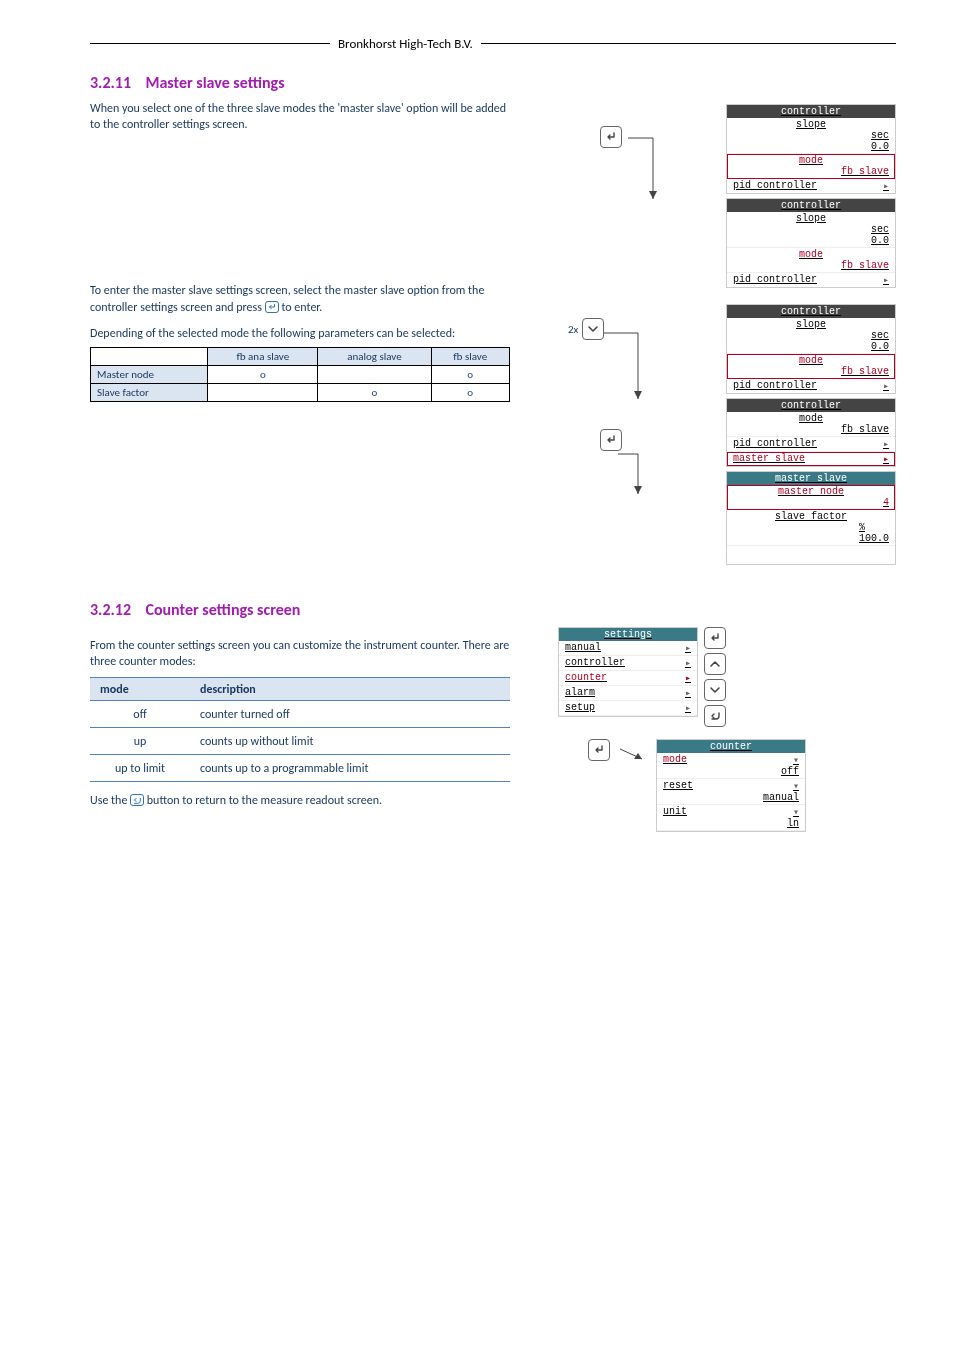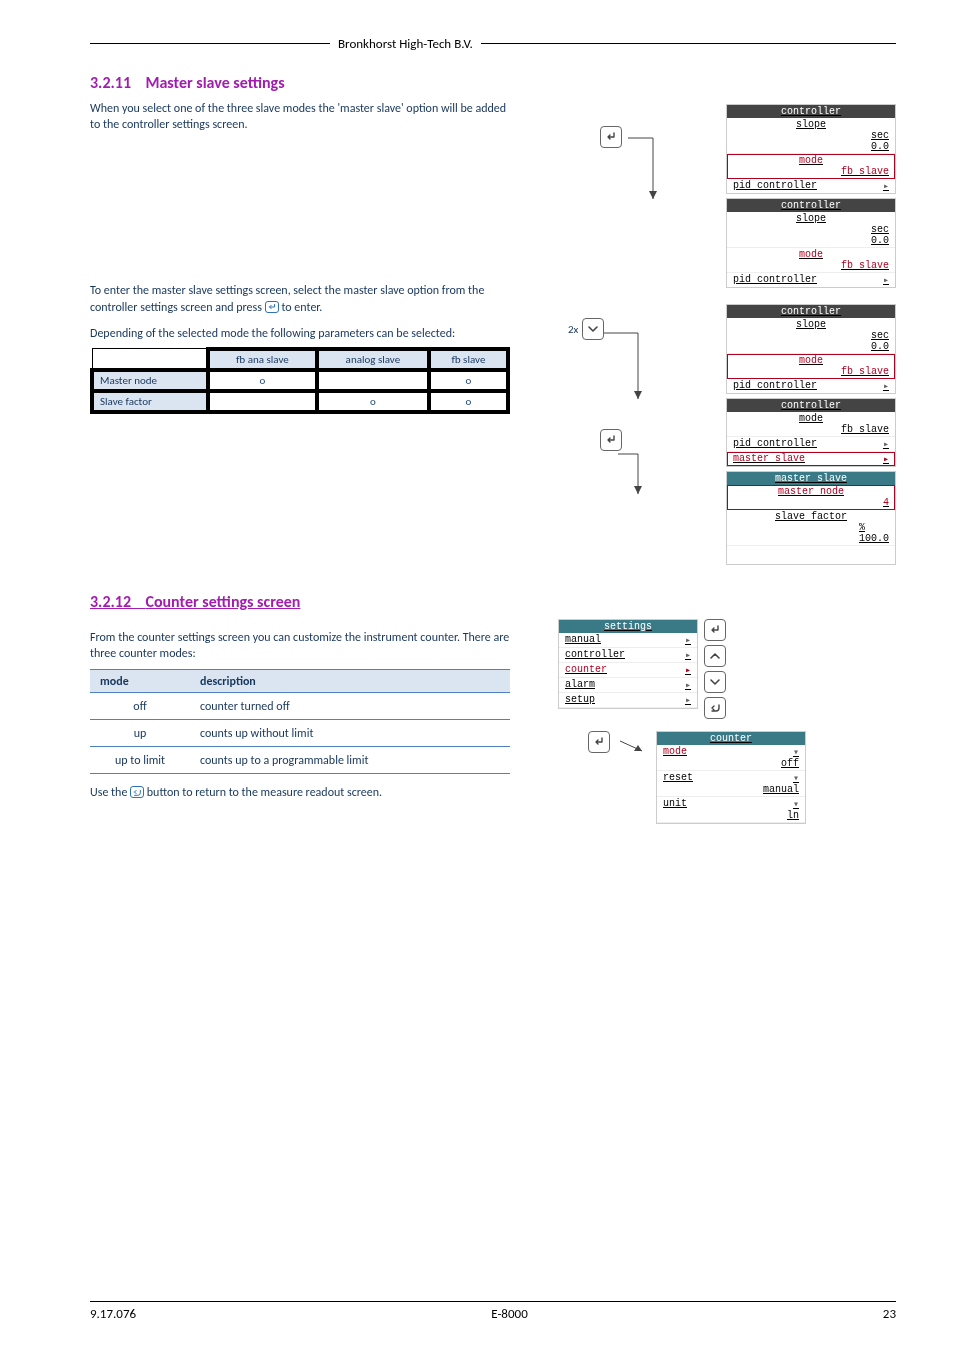--- a/index.html
+++ b/index.html
@@ -52,21 +52,21 @@
   }
   .enter-icon svg, .back-icon svg { position: absolute; top: 0; left: 0; width: 100%; height: 100%; }
 
   table.small-table {
     border-collapse: collapse;
     font-size: 11px;
     width: 100%;
     margin-top: 6px;
   }
   table.small-table th, table.small-table td {
-    border: 4px solid #000000;
+    border: 1px solid #000000;
     padding: 2px 6px;
     text-align: center;
   }
   table.small-table th.blank { background: #fff; border-left: none; border-top: none; }
   table.small-table th.hdr { background: #DBE5F1; color: #17365D; font-weight: normal; }
   table.small-table td.lbl { text-align: left; background: #DBE5F1; color: #17365D; }
   table.small-table td.o { color: #1F497D; }
 
   table.mode-table {
     border-collapse: collapse;
@@ -354,21 +354,21 @@
                 <span>slave factor</span>
                 <span class="line2"><span>%</span><br><span>100.0</span></span>
               </div>
           <div style="height:18px;"></div>
         </div>
       </div>
     </div>
   </div>
 </div>
 
-<div class="section-title" style="margin-top:28px;text-decoration:underline;">
+<div class="section-title" style="margin-top:36px;">
   <span>3.2.12</span>&nbsp;&nbsp;&nbsp;
   <span>Counter settings screen</span>
 </div>
 
 <div class="two-col">
   <div class="left-col">
     <div style="height:10px"></div>
     <div class="blurb">From the counter settings screen you can customize the instrument counter. There are three counter modes:</div>
 
     <table class="mode-table">
@@ -480,19 +480,14 @@
                 <span>unit</span>
                 <span class="arrow">▾</span>
               </div>
               <div class="bot">ln</div>
             </div>
       </div>
     </div>
   </div>
 </div>
 
-<div class="footer">
-  <span>9.17.076</span>
-  <span>E-8000</span>
-  <span>23</span>
-</div>
 
 </div>
 
 </body></html>

